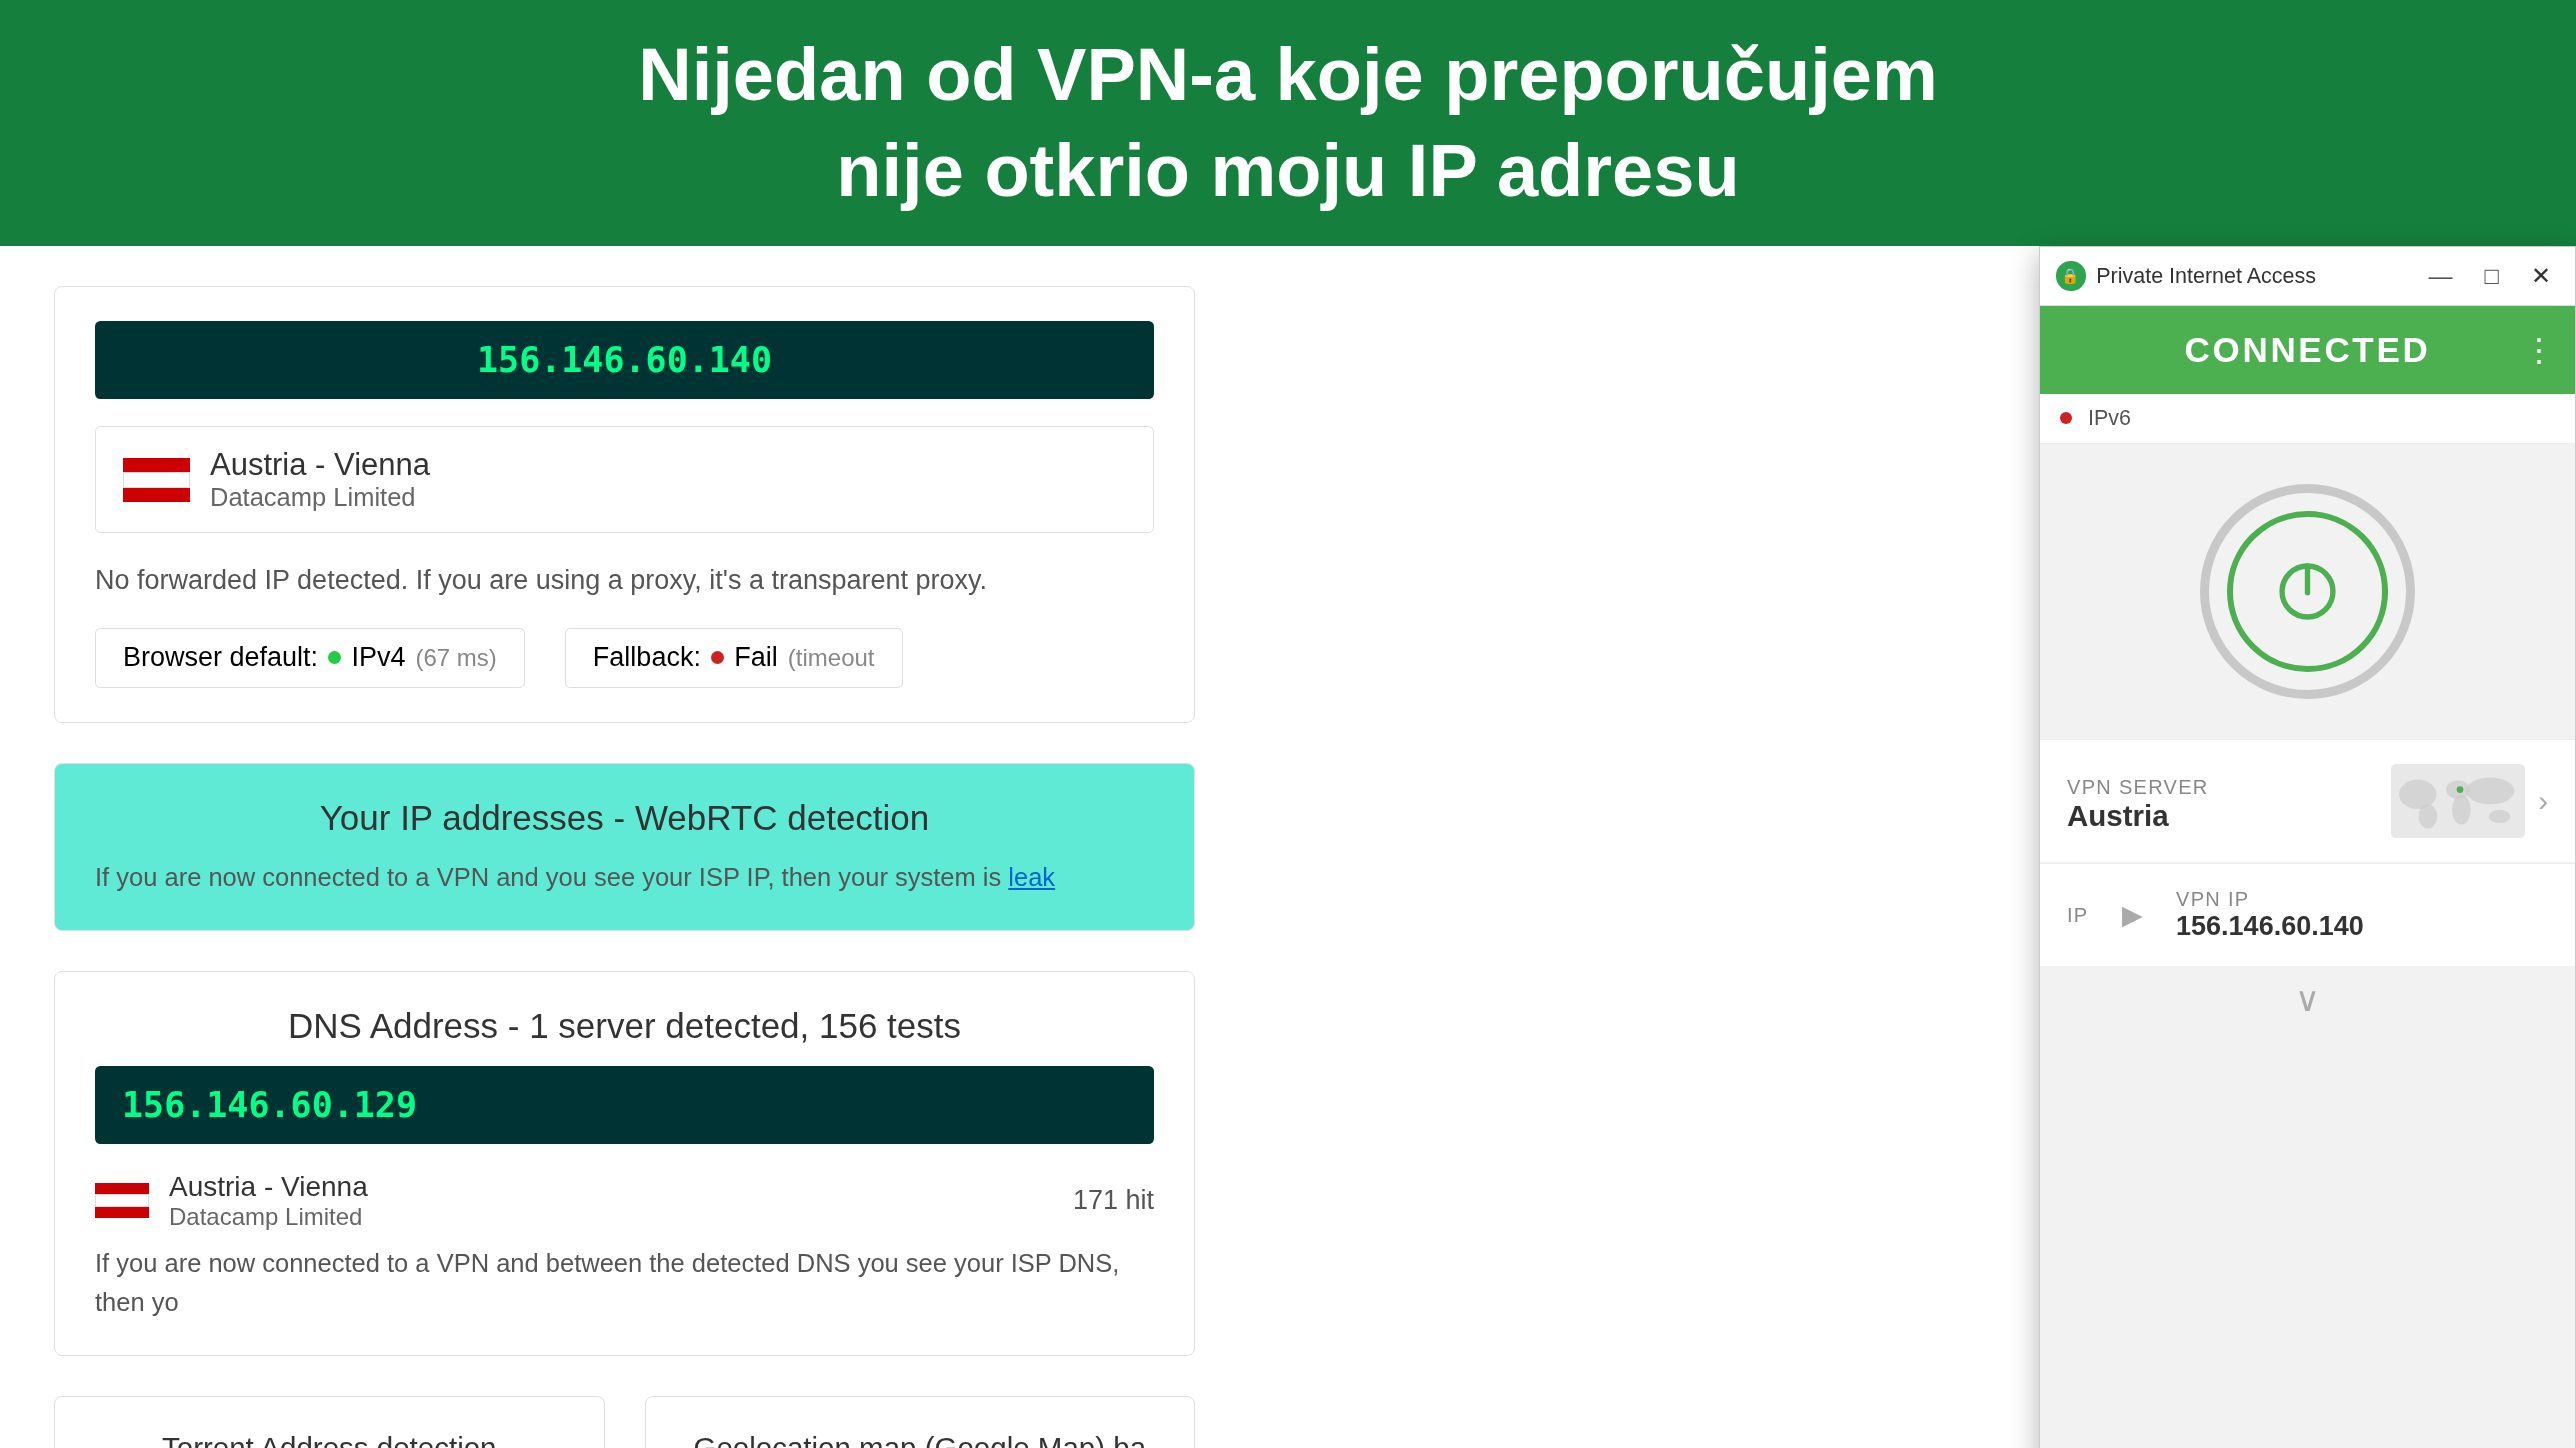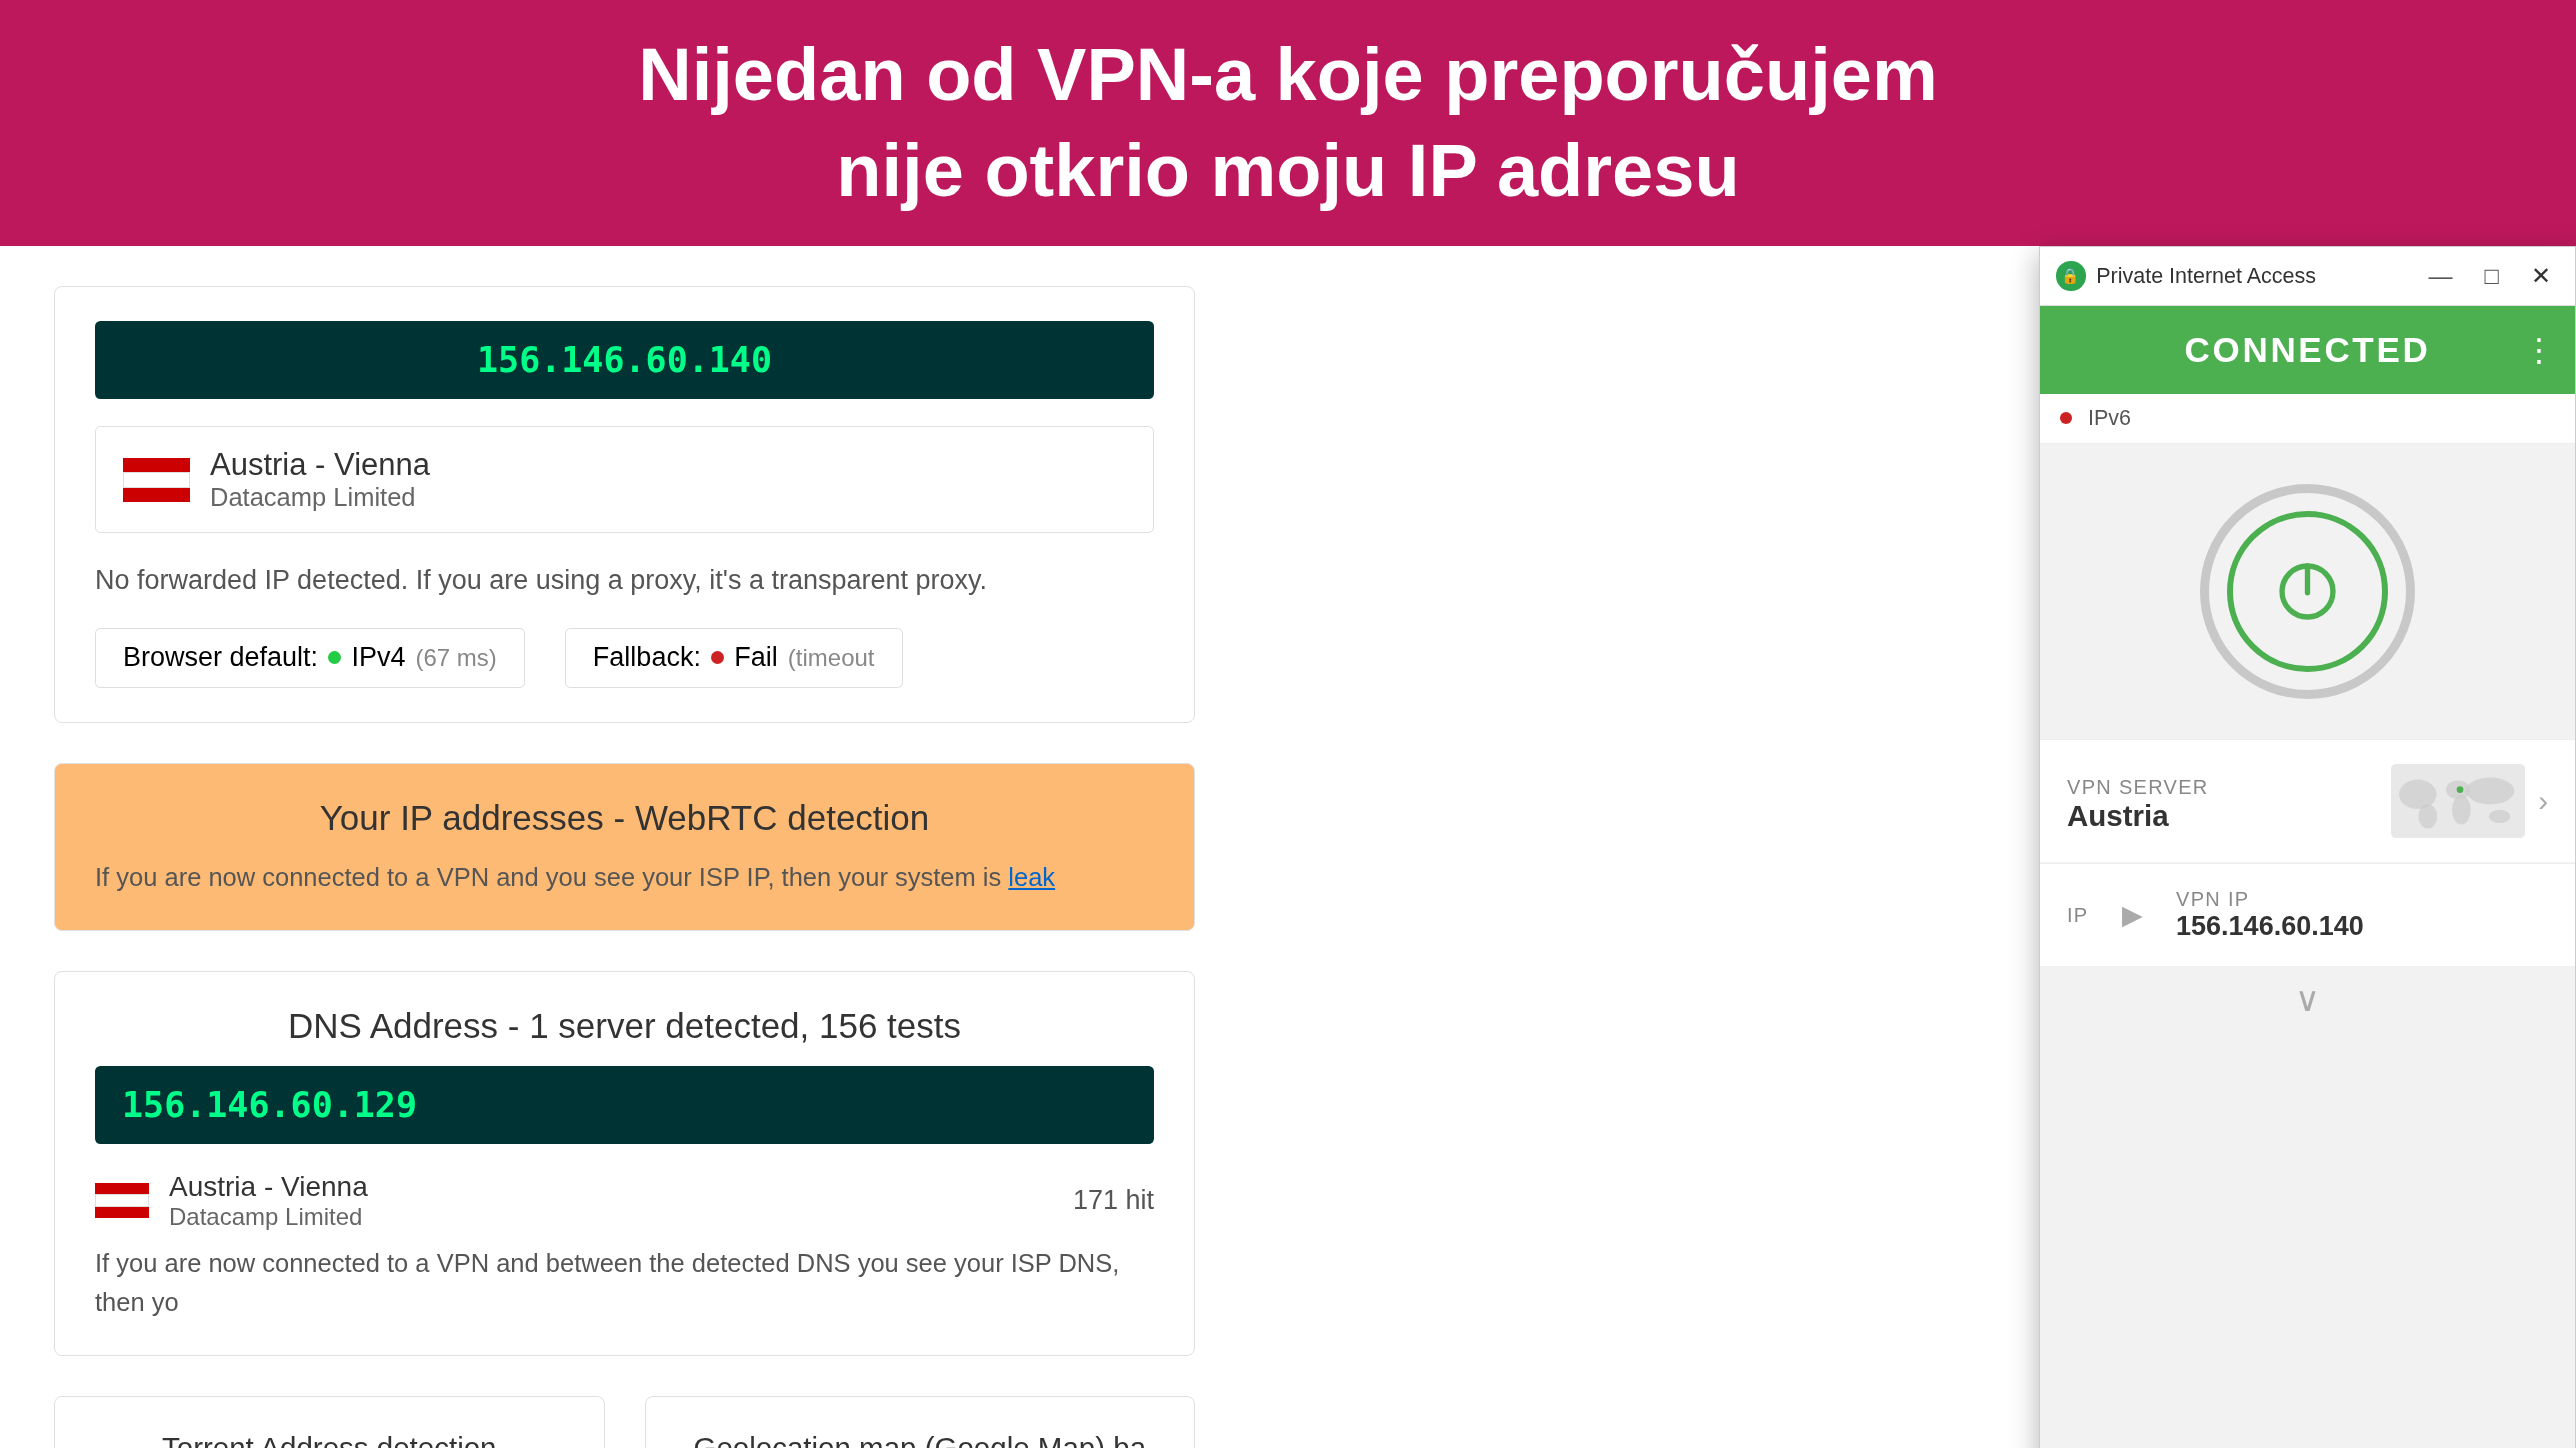--- a/index.html
+++ b/index.html
@@ -8,21 +8,21 @@
       height: 1449px;
       font-family: Arial, sans-serif;
       background: #f0f0f0;
       overflow: hidden;
       position: relative;
     }
 
     
     .top-banner {
       width: 100%;
-      background: #be185d;
+      background: #15803d;
       text-align: center;
       padding: 27px 13.4px;
     }
     .top-banner h1 {
       color: white;
       font-size: 74px;
       font-weight: bold;
       line-height: 1.3;
     }
 
@@ -114,21 +114,21 @@
       font-size: 27px;
       border: 0.7px solid #ddd;
       border-radius: 5.4px;
       padding: 13.4px 27px;
     }
     .dot-green { width: 13.4px; height: 13.4px; border-radius: 50%; background: #22cc44; display: inline-block; }
     .dot-red { width: 13.4px; height: 13.4px; border-radius: 50%; background: #cc2222; display: inline-block; }
 
     
     .webrtc-section {
-      background: #fdba74;
+      background: #5eead4;
       border: 0.7px solid #e0e0e0;
       border-radius: 8px;
       padding: 34px 40px;
       margin-bottom: 40px;
       max-width: 1141px;
     }
     .section-title {
       font-size: 35px;
       color: #333;
       text-align: center;

